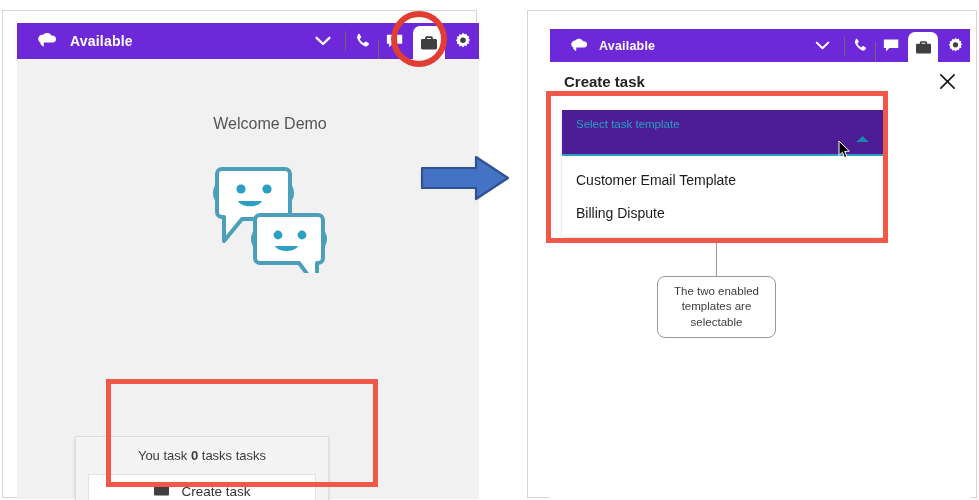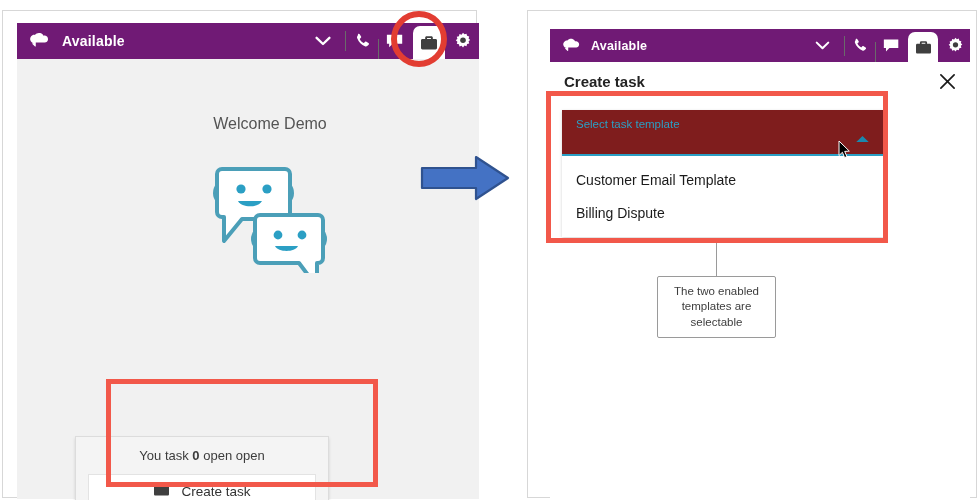--- a/index.html
+++ b/index.html
@@ -26,25 +26,25 @@
   #left-panel-frame  { left: 2px;   top: 10px; width: 475px; height: 488px; }
   #right-panel-frame { left: 527px; top: 10px; width: 450px; height: 488px; }
 
   
   .ccp { position: absolute; box-sizing: border-box; }
   #ccp-left  { left: 14px;  top: 12px; width: 462px; height: 476px; }
   #ccp-right { left: 22px;  top: 18px; width: 420px; height: 470px; }
 
   .ccp-header {
     position: relative;
-    background: #701a75;
-    display: flex;
-    align-items: center;
-    box-sizing: border-box;
-    padding-left: 12px;
+    background: #6d28d9;
+    display: flex;
+    align-items: center;
+    box-sizing: border-box;
+    padding-left: 20px;
   }
   #ccp-left  .ccp-header { height: 36px; }
   #ccp-right .ccp-header { height: 33px; }
 
   .connect-logo { width: 22px; height: 18px; flex: 0 0 auto; margin-right: 11px; }
   #ccp-right .connect-logo { width: 20px; height: 16px; margin-right: 9px; }
 
   .status-text {
     color: #ffffff;
     font-size: 14px;
@@ -185,21 +185,21 @@
 
   .select-wrap {
     position: absolute;
     left: 12px;
     top: 10px;
     width: 322px;
     background: #ffffff;
     box-shadow: 0 1px 3px rgba(0,0,0,.18);
   }
   .select-field {
-    background: #7f1d1d;
+    background: #4c1d95;
     height: 46px;
     position: relative;
     box-sizing: border-box;
     padding: 8px 12px 0 14px;
     border-bottom: 2px solid #2b9fc4;
     cursor: pointer;
   }
   .select-label {
     color: #2b9fc4;
     font-size: 11.5px;
@@ -238,21 +238,21 @@
     background: #9a9a9a;
   }
   #callout-box {
     position: absolute;
     left: 657px;
     top: 276px;
     width: 119px;
     height: 62px;
     background: #ffffff;
     border: 1px solid #9a9a9a;
-    border-radius: 2px;
+    border-radius: 8px;
     box-sizing: border-box;
     display: flex;
     align-items: center;
     justify-content: center;
     text-align: center;
     font-size: 11.5px;
     color: #3d3d3d;
     line-height: 1.35;
     padding: 0 8px;
   }
@@ -328,21 +328,21 @@
 
             <path d="M50 54h58a5 5 0 0 1 5 5v38a5 5 0 0 1-5 5h-1v24L89 102H50a5 5 0 0 1-5-5V59a5 5 0 0 1 5-5z" fill="#ffffff" stroke="#4b9fb8" stroke-width="4" stroke-linejoin="round"></path>
             <circle cx="68" cy="74" r="4.4" fill="#2b9fc4"></circle>
             <circle cx="92" cy="74" r="4.4" fill="#2b9fc4"></circle>
             <path d="M65 85c3.3 6.6 19.7 6.6 23 0z" fill="#2b9fc4"></path>
           </svg>
         </div>
 
         <div class="tasks-card">
           <div class="tasks-count">
-            <span>You task </span><b>0</b><span> open open</span>
+            <span>You task </span><b>0</b><span> tasks tasks</span>
           </div>
           <div class="create-task-btn">
             <span>
               <svg width="17" height="15" viewBox="0 0 20 18">
                 <path fill="#3f3f3f" d="M7.3 1.4h5.4c.9 0 1.6.7 1.6 1.6v1.4h3.1c.9 0 1.6.7 1.6 1.6v8.6c0 .9-.7 1.6-1.6 1.6H2.6c-.9 0-1.6-.7-1.6-1.6V6c0-.9.7-1.6 1.6-1.6h3.1V3c0-.9.7-1.6 1.6-1.6zm.5 3h4.4V3.3H7.8z"></path>
               </svg>
             </span>
             <span>Create task</span>
           </div>
         </div>

